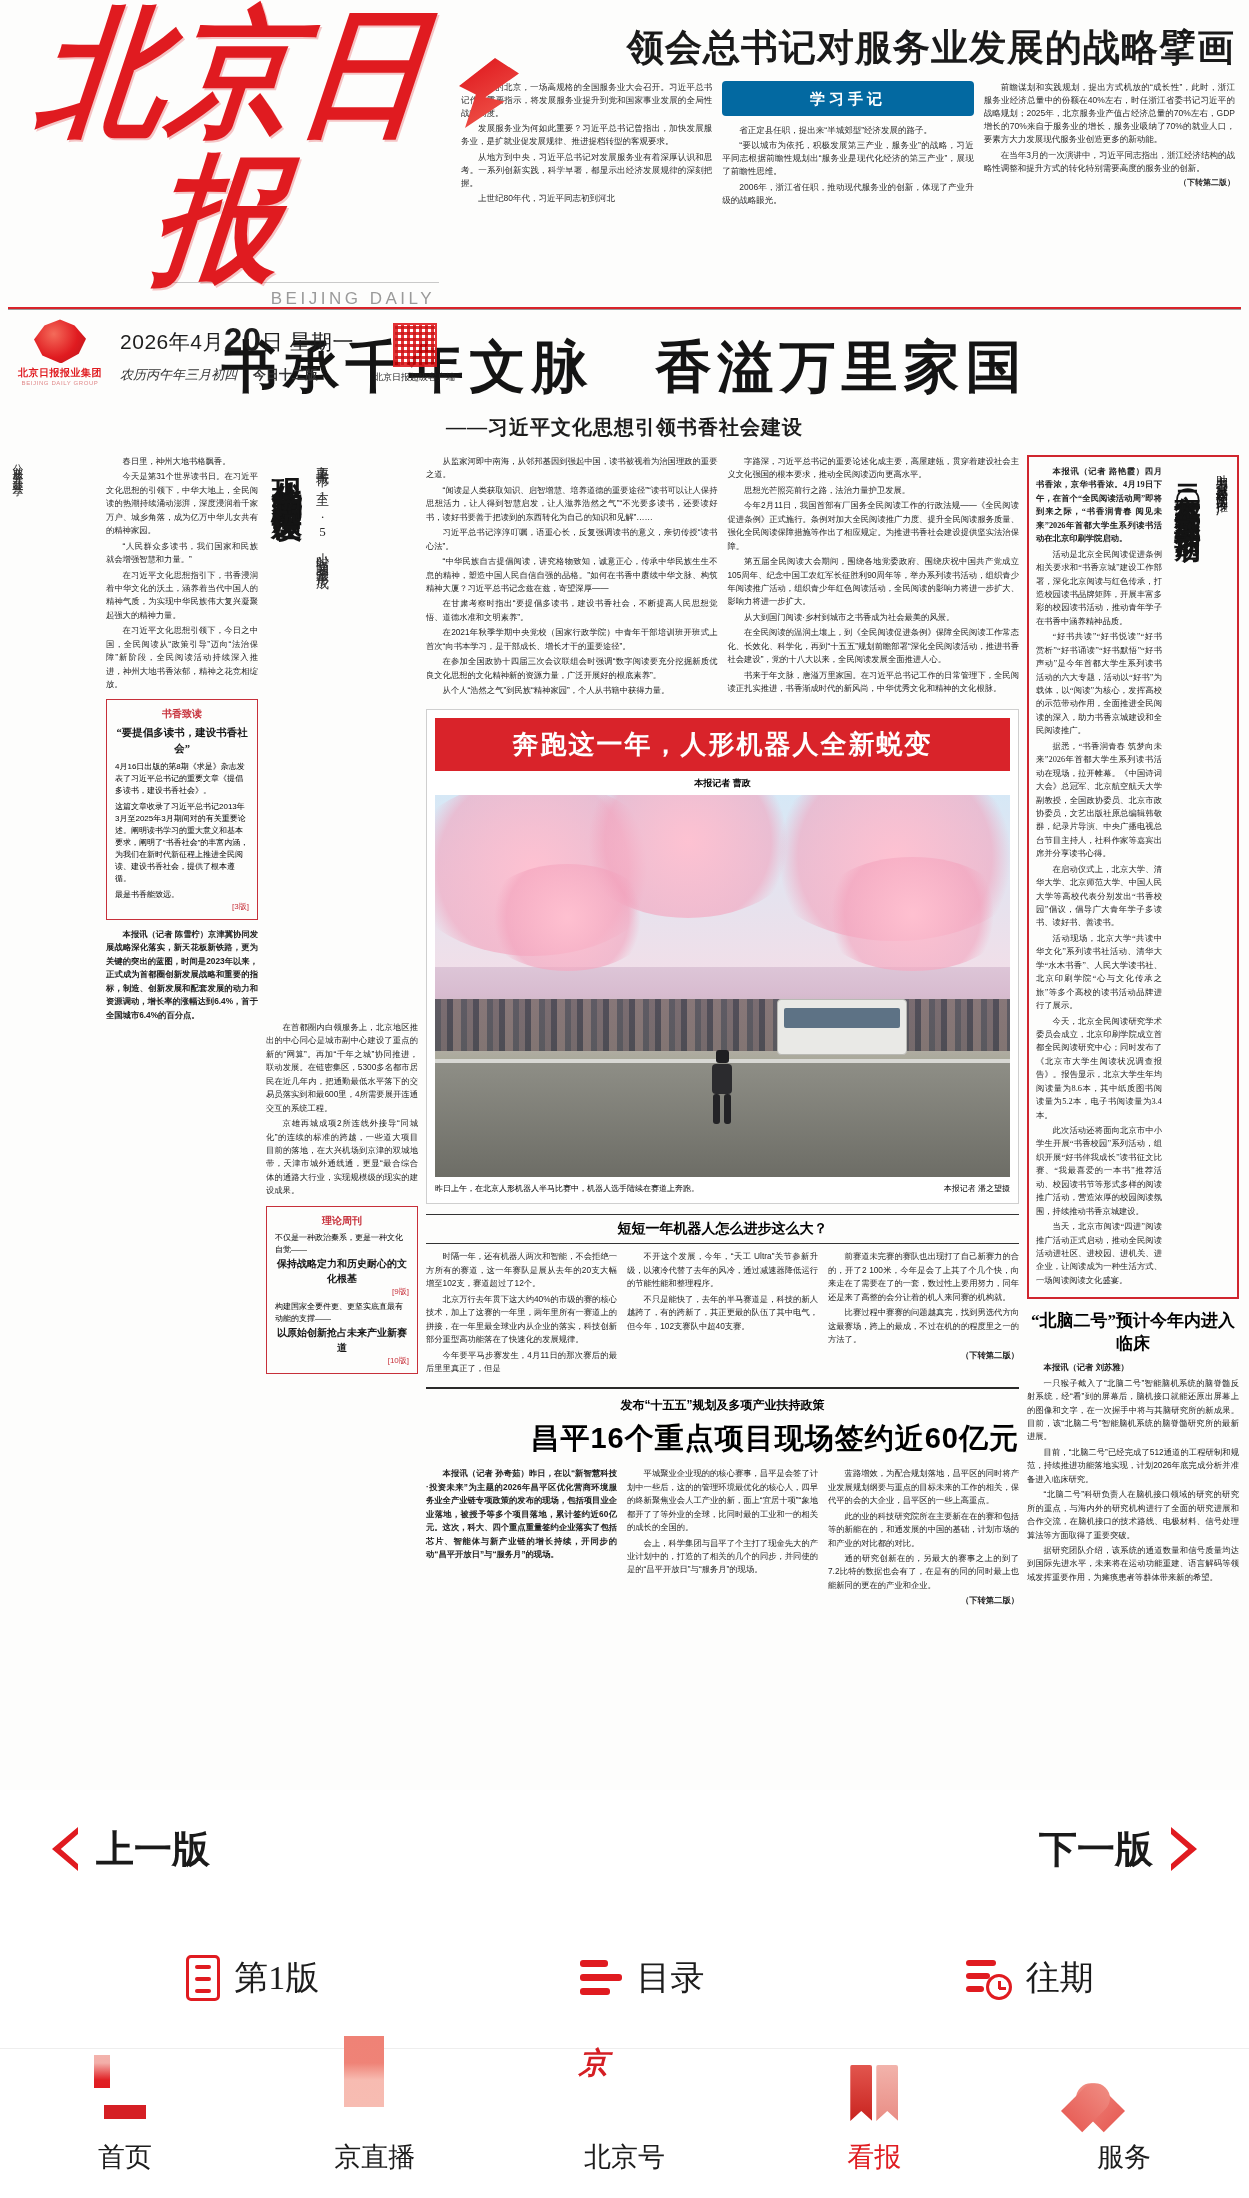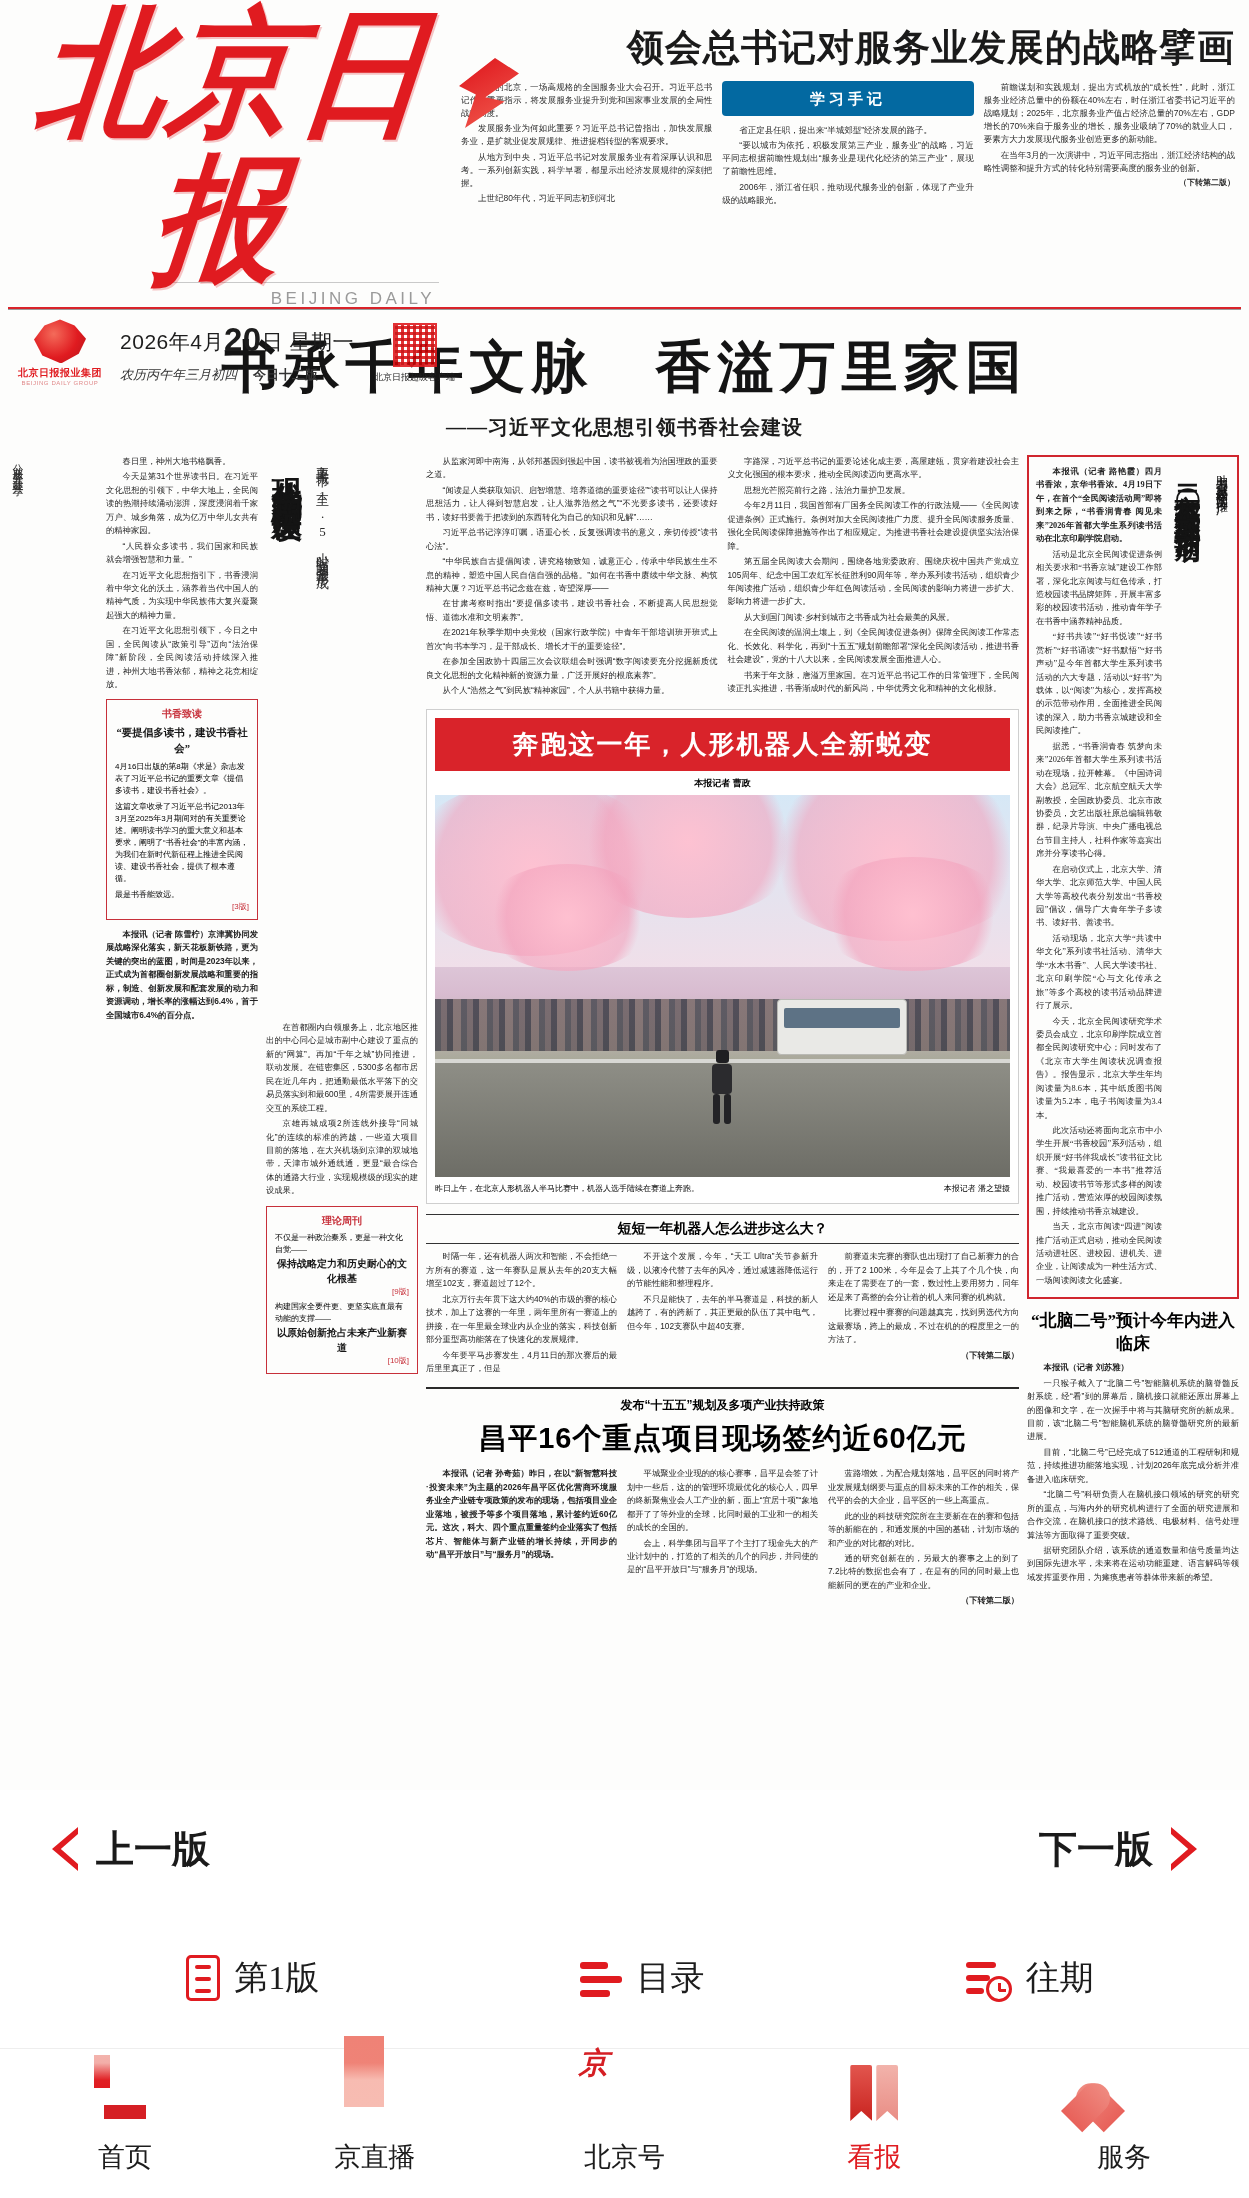--- a/index.html
+++ b/index.html
@@ -188,21 +188,21 @@
 
   .sub-pkg-head {
     font-family:"Liberation Serif", serif; font-weight:bold; font-size: 14px;
     text-align:center; border-top:1px solid #333; border-bottom:1px solid #333;
     padding: 5px 0; margin: 10px 0 6px;
   }
 
   
   .bottom-pkg { margin-top: 10px; border-top: 2px solid #2a2a2a; padding-top: 8px; }
   .bp-kicker { text-align:center; font-size: 12px; font-weight:bold; font-family:Liberation Sans, sans-serif; }
-  .bp-title { text-align:center; font-size: 29px; font-weight:bold; margin-top: 5px; letter-spacing:1px; }
+  .bp-title { text-align:right; font-size: 29px; font-weight:bold; margin-top: 5px; letter-spacing:1px; }
 
   
   .red-pkg { border: 2px solid #d0262e; padding: 8px 7px; display:flex; gap: 8px; align-items: stretch; }
   .red-v-main { font-size: 26px; letter-spacing: 3px; }
   .red-v-sub { font-size: 12px; letter-spacing: 2px; font-weight: normal; }
   .red-pkg .colbody { flex: 1; }
 
   .rp2-title { font-family:"Liberation Serif",serif; font-weight:bold; font-size: 17px; text-align:center;
                margin: 10px 0 6px; }
 
@@ -222,21 +222,21 @@
   .pnav span.lbl { font-size: 38px; font-weight: bold; color:#1a1a1a; font-family:"Liberation Serif",serif; }
   .chev { width: 26px; height: 44px; position: relative; }
   .chev:before {
     content:""; position:absolute; inset:0;
     background:#e01b20;
   }
   .chev.left:before { clip-path: polygon(100% 0, 100% 16%, 34% 50%, 100% 84%, 100% 100%, 0 50%); }
   .chev.right:before { clip-path: polygon(0 0, 0 16%, 66% 50%, 0 84%, 0 100%, 100% 50%); }
 
   .toolbar { height: 140px; display:flex; align-items:center; justify-content: space-around; padding: 0 40px; }
-  .tool { display:flex; align-items:flex-end; gap: 14px; cursor:pointer;padding-left:31px; }
+  .tool { display:flex; align-items:center; gap: 14px; cursor:pointer;padding-left:31px; }
   .tool .lbl { font-size: 34px; color:#1d1d1d; font-family:"Liberation Serif",serif; }
   .ic-page { width: 34px; height: 46px; border: 3px solid #e01b20; border-radius: 5px; position:relative; }
   .ic-page i { position:absolute; left:6px; right:6px; height:4px; background:#e01b20; border-radius:2px; }
   .ic-page i:nth-child(1){top:7px}.ic-page i:nth-child(2){top:19px}.ic-page i:nth-child(3){top:31px}
   .ic-list { width: 42px; height: 42px; position:relative; }
   .ic-list i { position:absolute; left:0; height:7px; background:#e01b20; border-radius:3px; }
   .ic-list i:nth-child(1){top:3px;width:28px}
   .ic-list i:nth-child(2){top:17px;width:42px}
   .ic-list i:nth-child(3){top:31px;width:30px}
   .ic-hist { width: 46px; height: 42px; position:relative; }

